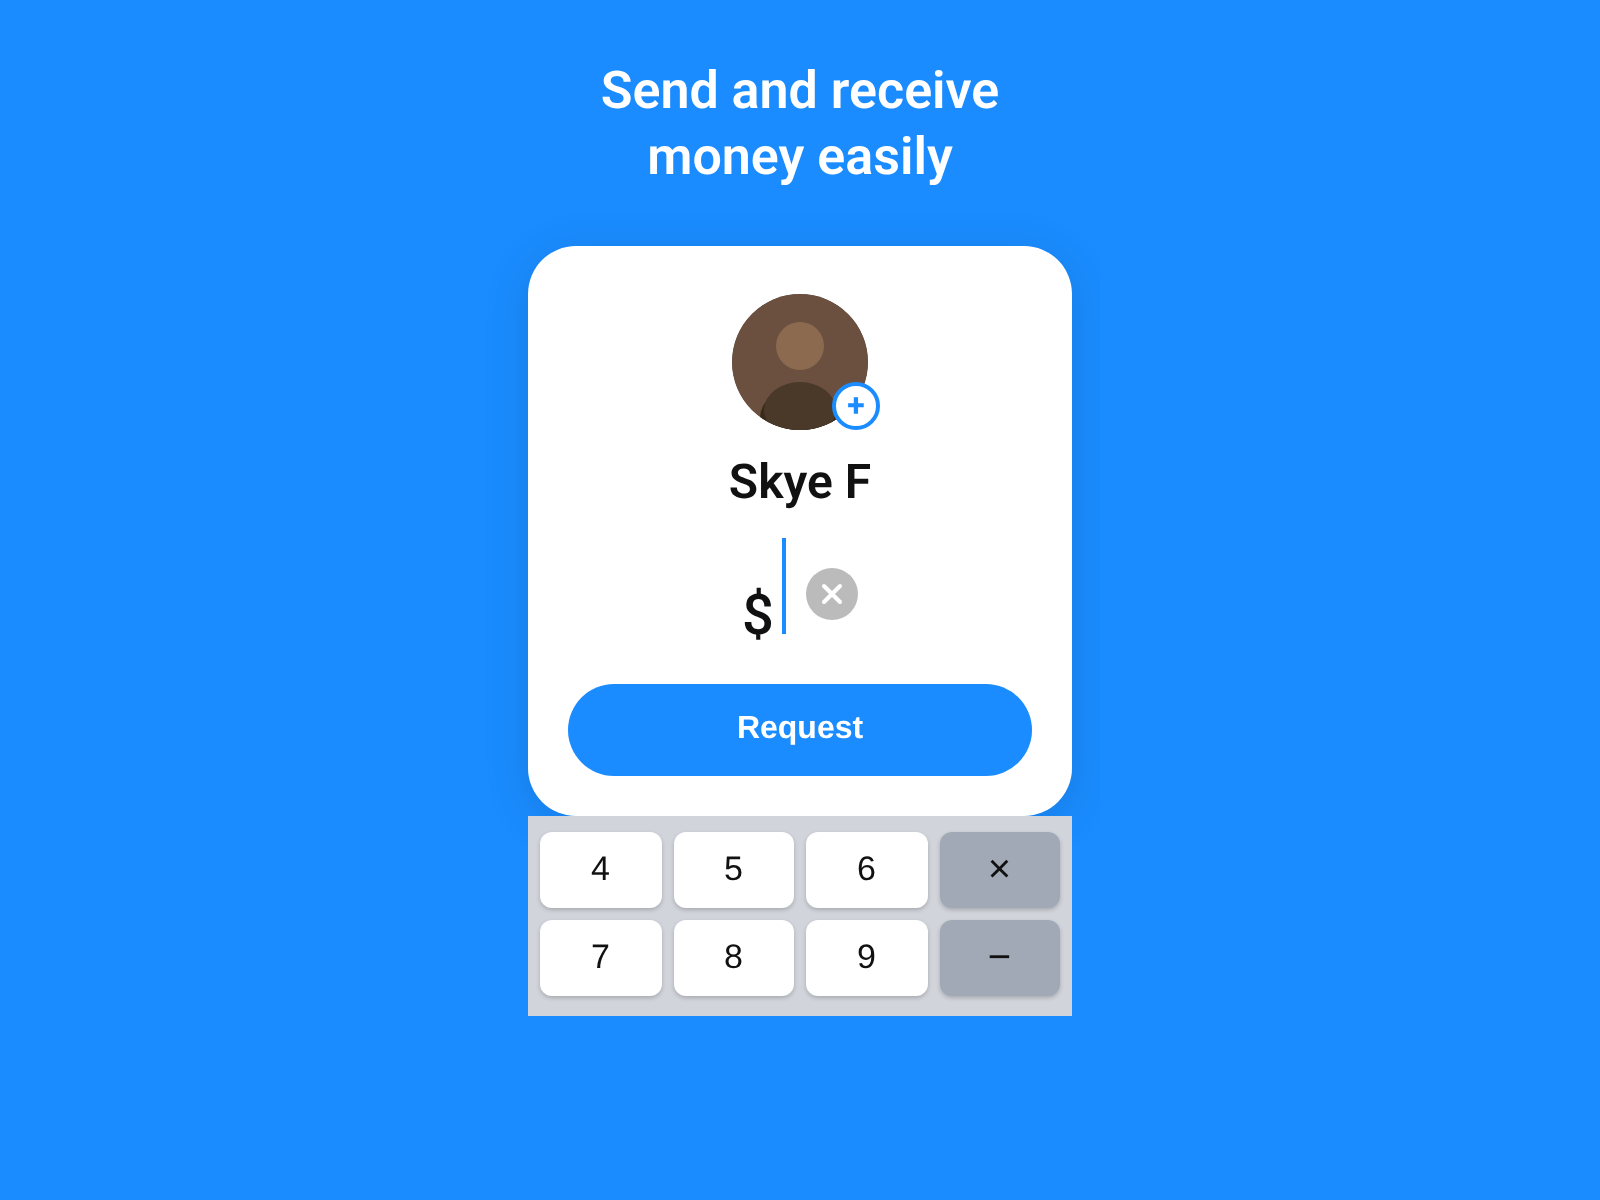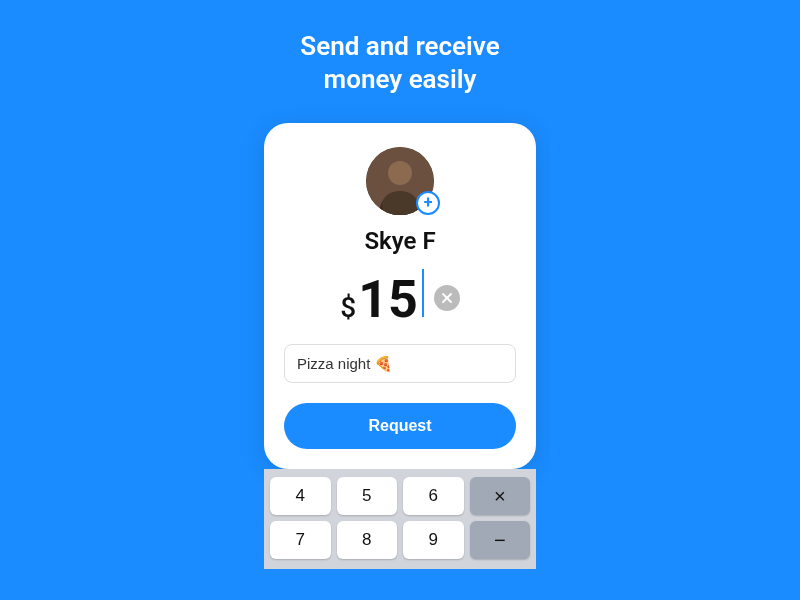--- a/index.html
+++ b/index.html
@@ -244,32 +244,30 @@
         </svg>
       </div>
       <div class="add-btn">+</div>
     </div>
 
     <div class="user-name">Skye F</div>
 
     <div class="amount-row">
       <div class="amount-display">
         <span class="dollar-sign">$</span>
-        <span class="amount-value">15</span>
         <span class="cursor"></span>
       </div>
       <div class="clear-btn">
         <svg width="12" height="12" viewBox="0 0 12 12">
           <line x1="2" y1="2" x2="10" y2="10" stroke="white" stroke-width="2" stroke-linecap="round"></line>
           <line x1="10" y1="2" x2="2" y2="10" stroke="white" stroke-width="2" stroke-linecap="round"></line>
         </svg>
       </div>
     </div>
 
-    <input class="note-input" type="text" value="Pizza night 🍕" style="">
 
     <div class="action-buttons">
       <button class="btn-request">Request</button>
     </div>
 
   </div>
 
   <div class="keyboard-area">
     <div class="keyboard-row">
       <button class="key">4</button>

